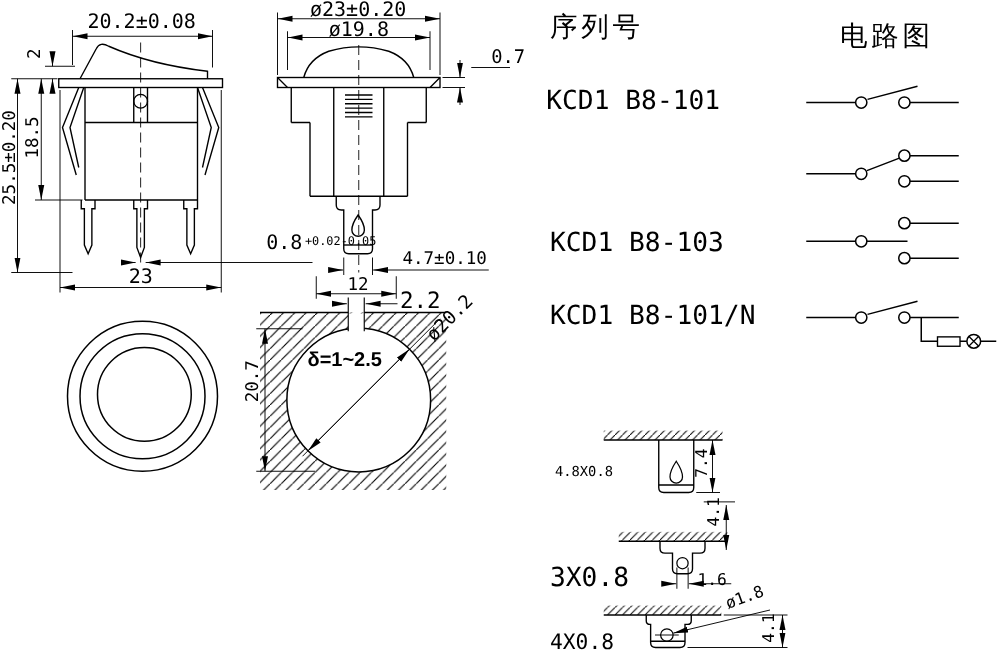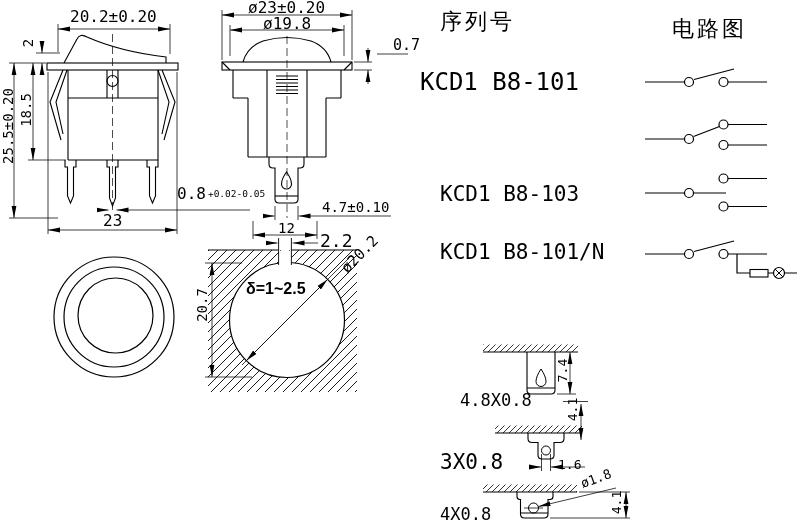--- a/index.html
+++ b/index.html
@@ -160,27 +160,27 @@
     <line x1="483" y1="492" x2="577" y2="492" stroke="#000" stroke-width="1.2"></line>
     <path d="M517,492 V496.5 Q517,499.5 520,499.5 H520.5 V514 Q520.5,518 524.5,518 H544 Q548,518 548,514 V499.5 H550 Q553,499.5 553,496.5 V492 M520.5,513 H548" stroke="#000" stroke-width="1.1" fill="none"></path>
     <circle cx="533.5" cy="508" r="5" stroke="#000" stroke-width="1" fill="none"></circle>
     <path d="M524,508 H543" stroke="#000" stroke-width="0.75" fill="none"></path>
     <line x1="616" y1="488" x2="538.5" y2="506.5" stroke="#000" stroke-width="0.75" marker-end="url(#ar)"></line>
     <path d="M579,492 H630 M550,518 H630" stroke="#000" stroke-width="0.75" fill="none"></path>
     <line x1="626" y1="492" x2="626" y2="518" stroke="#000" stroke-width="0.75" marker-start="url(#ar)" marker-end="url(#ar)"></line>
   </g>
 </svg>
 
-<div class="lbl" style="left:70px;top:9px;font-size:16px;">20.2±0.20</div>
+<div class="lbl" style="left:70px;top:9px;font-size:16px;">20.2±0.08</div>
 <div class="lbl rot" style="left:18px;top:36px;width:20px;font-size:14px;">2</div>
 <div class="lbl rot" style="left:-32px;top:119px;width:80px;font-size:14px;">25.5±0.20</div>
 <div class="lbl rot" style="left:6px;top:103px;width:40px;font-size:14px;">18.5</div>
 <div class="lbl" style="left:103px;top:213px;font-size:16px;">23</div>
 
-<div class="lbl tolwrap" style="left:177px;top:186px;">
+<div class="lbl tolwrap" style="left:177px;top:186px;padding-left:36px;">
   <span style="font-size:16px;">0.8</span>
   <span class="tolstack">
     <span>+0.02</span>
     <span>-0.05</span>
   </span>
 </div>
 
 <div class="lbl" style="left:248px;top:0px;font-size:16px;">ø23±0.20</div>
 <div class="lbl" style="left:263px;top:16px;font-size:16px;">ø19.8</div>
 <div class="lbl" style="left:393px;top:38px;font-size:15px;">0.7</div>
@@ -188,26 +188,26 @@
 <div class="lbl" style="left:278px;top:221px;font-size:14px;">12</div>
 <div class="lbl" style="left:320px;top:232px;font-size:18px;">2.2</div>
 
 <div class="lbl rot" style="left:182px;top:298px;width:40px;font-size:14px;">20.7</div>
 <div class="lbl" style="left:334px;top:247px;width:52px;font-size:15px;transform:rotate(-45deg);text-align:center;">ø20.2</div>
 <div class="lbl cjk" style="left:246px;top:281px;font-size:16px;font-weight:bold;">δ=1~2.5</div>
 
 <div class="lbl cjk" style="left:440px;top:11px;font-size:22px;letter-spacing:3px;">序列号</div>
 <div class="lbl cjk" style="left:672px;top:18px;font-size:22px;letter-spacing:3px;">电路图</div>
 
-<div class="lbl" style="left:420px;top:70px;font-size:24px;">KCD1 B8-101</div>
+<div class="lbl" style="left:437px;top:70px;font-size:21px;">KCD1 B8-101</div>
 <div class="lbl" style="left:440px;top:184px;font-size:21px;">KCD1 B8-103</div>
 <div class="lbl" style="left:440px;top:242px;font-size:21px;text-align:right;">KCD1 B8-101/N</div>
 
 
-<div class="lbl" style="left:460px;top:372px;font-size:17px;margin-top:20px;">4.8X0.8</div>
+<div class="lbl" style="left:444px;top:372px;font-size:11px;">4.8X0.8</div>
 <div class="lbl rot" style="left:547px;top:364px;width:30px;font-size:13px;">7.4</div>
 <div class="lbl rot" style="left:557px;top:403px;width:30px;font-size:13px;">4.1</div>
 
 <div class="lbl" style="left:440px;top:452px;font-size:21px;">3X0.8</div>
 <div class="lbl" style="left:558px;top:458px;font-size:13px;">1.6</div>
 
 <div class="lbl" style="left:440px;top:506px;font-size:17px;">4X0.8</div>
 <div class="lbl" style="left:576px;top:472px;width:40px;font-size:13px;transform:rotate(-20deg);text-align:center;">ø1.8</div>
 <div class="lbl rot" style="left:601px;top:496px;width:30px;font-size:13px;">4.1</div>
 

